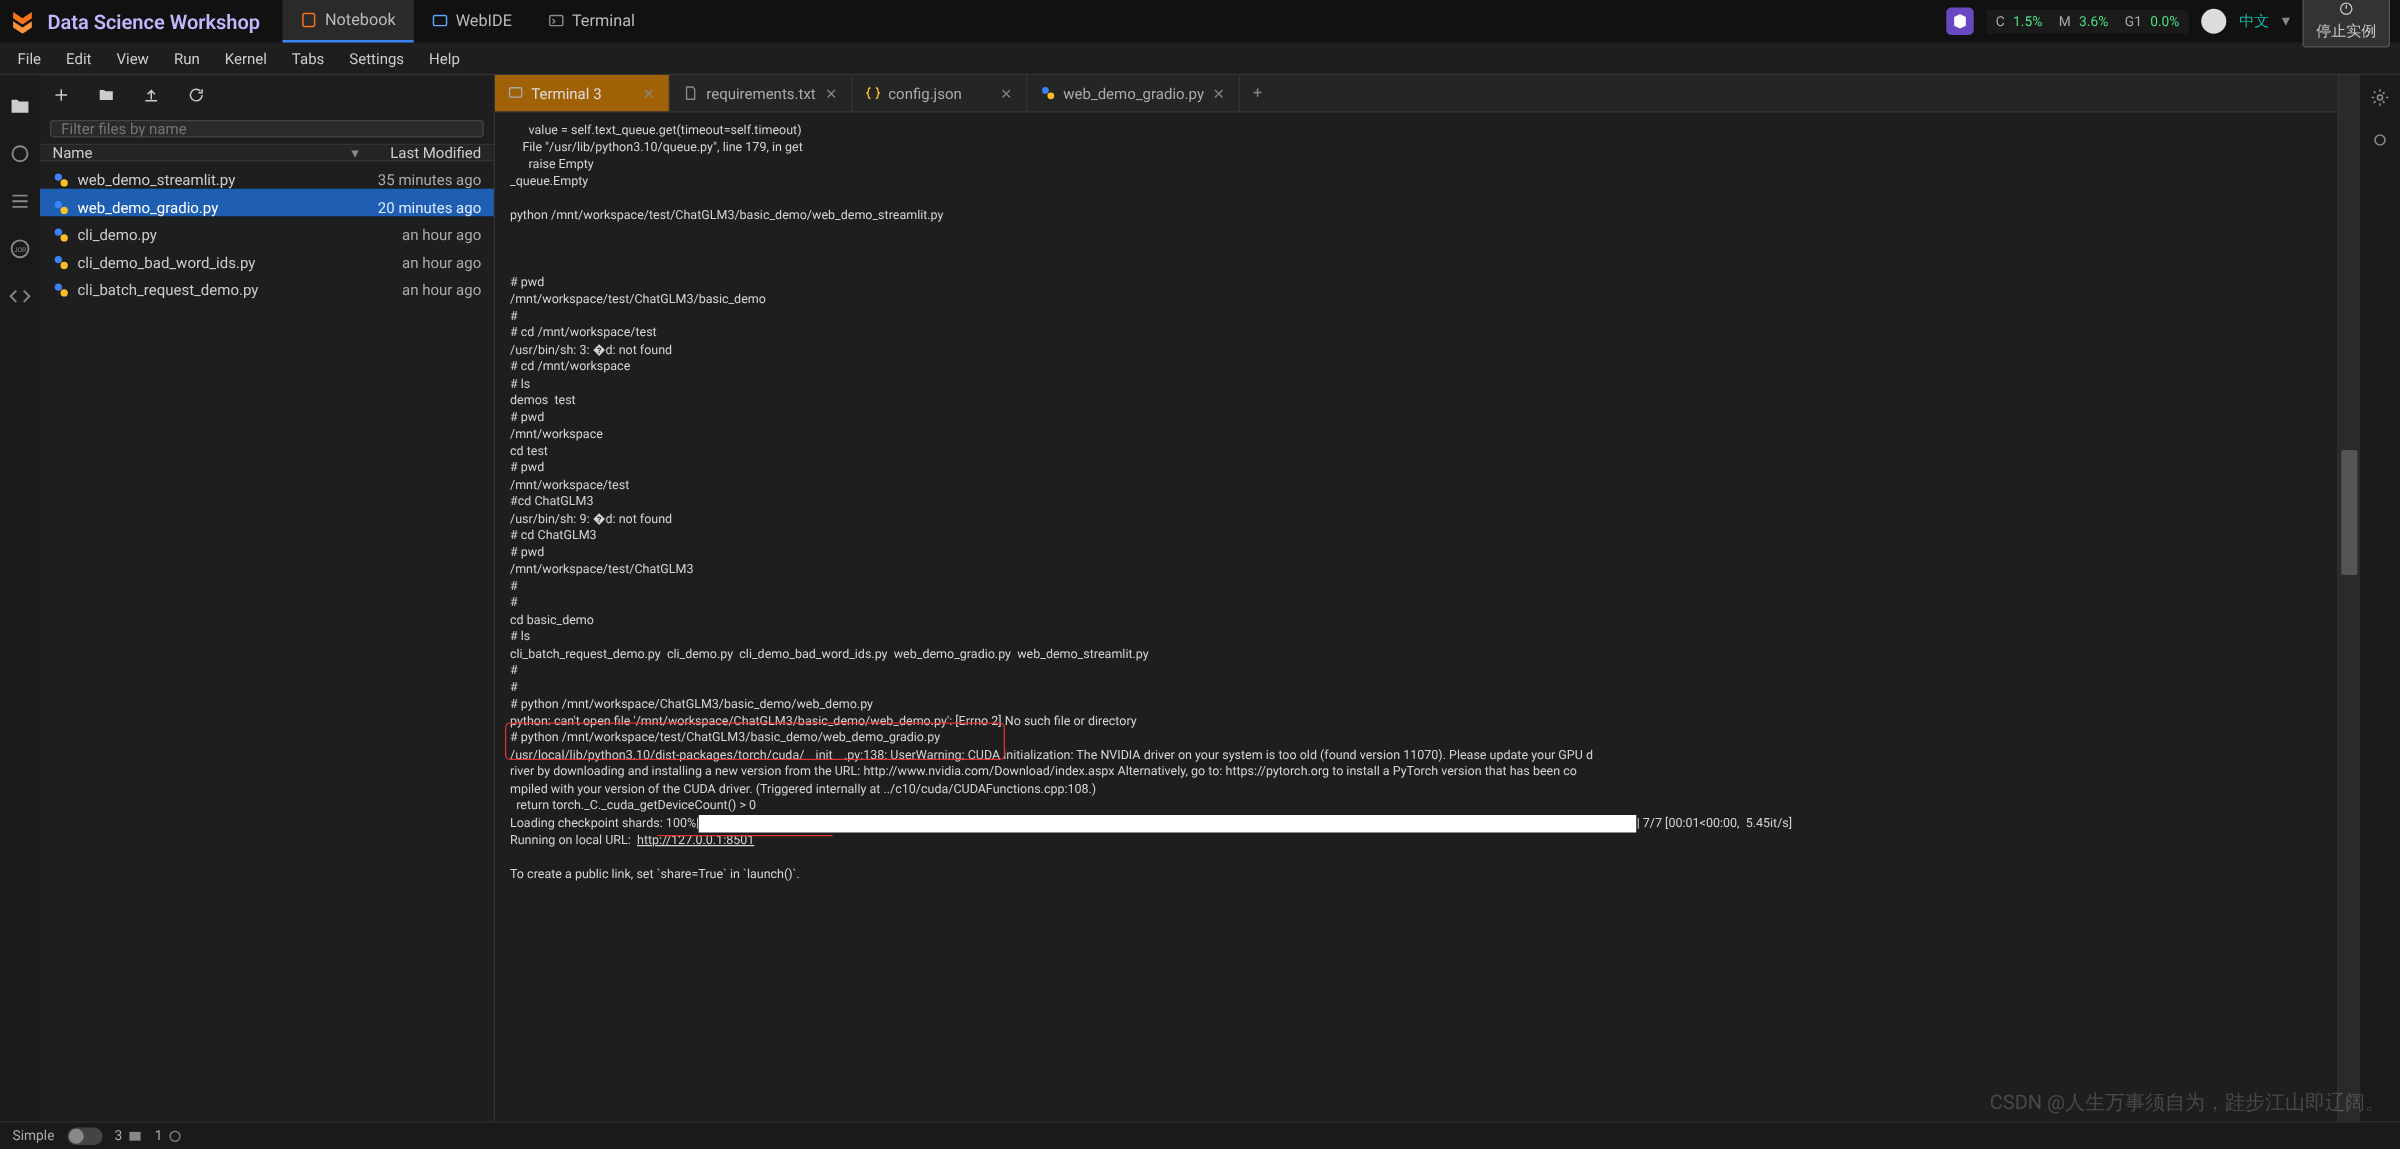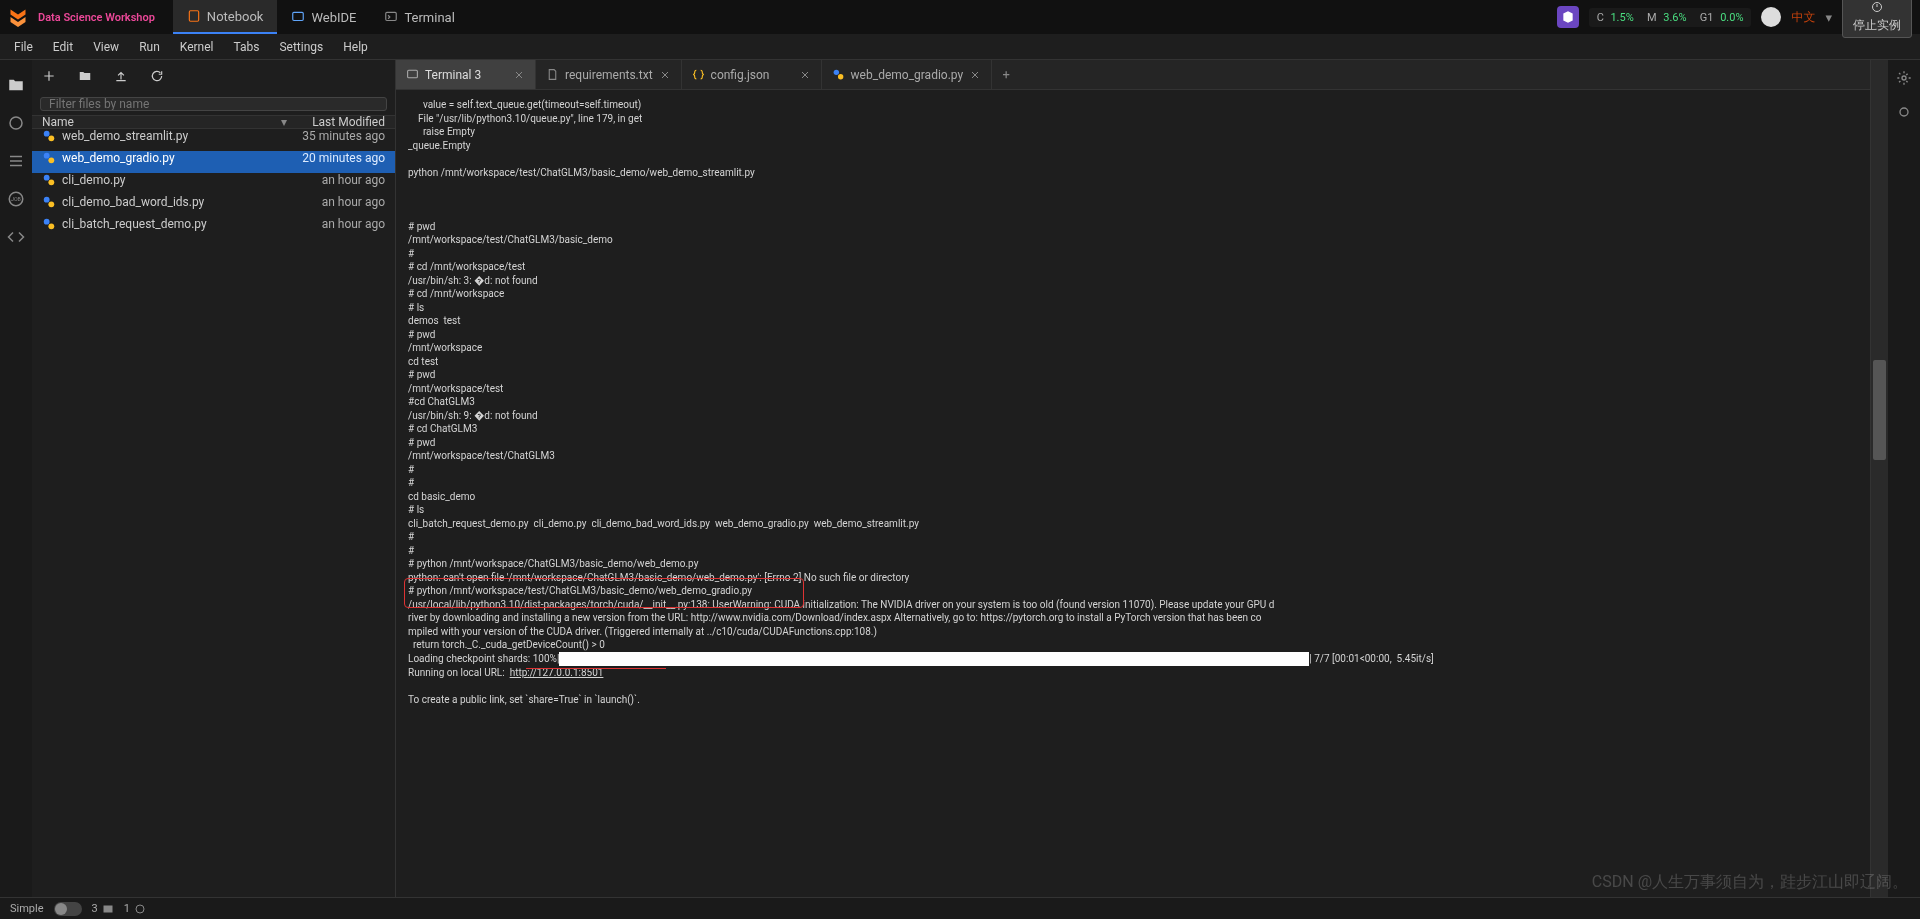--- a/index.html
+++ b/index.html
@@ -1,30 +1,30 @@
 <!DOCTYPE html>
 <html><head>
 <meta charset="utf-8">
 <style>
 * { margin:0; padding:0; box-sizing:border-box; font-family:-apple-system,BlinkMacSystemFont,"Segoe UI",Roboto,sans-serif; }
 body { background:#1e1e1e; color:#ccc; font-size:13px; overflow:hidden; width:1920px; height:919px; position:relative; }
 
 
 .hdr { height:34px; background:#111; display:flex; align-items:center; padding:0 8px; }
 .hdr .logo { width:20px; height:20px; margin-right:10px; }
-.hdr .title { font-weight:600; font-size:11px; color:#ec4899; margin-right:18px; }
+.hdr .title { font-weight:600; font-size:16px; color:#c4b5fd; margin-right:18px; }
 .hdr .ttab { display:flex; align-items:center; gap:6px; padding:0 14px; height:34px; color:#bbb; font-size:13px; }
 .hdr .ttab.active { background:#2a2a2a; border-bottom:2px solid #3b82f6; }
 .hdr .ticon { width:14px; height:14px; }
 .hdr-right { margin-left:auto; display:flex; align-items:center; gap:10px; }
 .cube { width:22px; height:22px; border-radius:4px; background:#6b46c1; display:flex; align-items:center; justify-content:center; }
 .metrics { background:#1a1a1a; padding:3px 8px; border-radius:3px; font-size:11px; font-family:monospace; }
 .metrics .c { color:#aaa; } .metrics .v1 { color:#4ade80; } .metrics .v2 { color:#4ade80; } .metrics .v3 { color:#4ade80; }
 .avatar { width:20px; height:20px; border-radius:50%; background:#ddd; }
-.lang { color:#c2410c; font-size:12px; }
+.lang { color:#14b8a6; font-size:12px; }
 .stop-btn { background:#333; border:1px solid #555; color:#ccc; padding:3px 10px; border-radius:3px; font-size:12px; display:flex; align-items:center; gap:4px;flex-direction:column; }
 
 
 .menubar { height:26px; background:#1e1e1e; border-bottom:1px solid #333; display:flex; align-items:center; padding:0 4px; }
 .menubar .mi { padding:0 10px; font-size:12px; color:#ccc; }
 
 
 .main { display:flex; height:calc(100% - 34px - 26px - 22px); }
 
 
@@ -33,30 +33,30 @@
 
 
 .fb { width:364px; background:#1e1e1e; border-right:1px solid #333; display:flex; flex-direction:column; }
 .fb-tools { height:32px; display:flex; align-items:center; padding:0 10px; gap:22px; color:#aaa; }
 .fb-tools .ti { width:14px; height:14px; }
 .fb-filter { padding:4px 8px; }
 .fb-filter input { width:100%; height:14px; background:#2a2a2a; border:1px solid #444; border-radius:3px; padding:0 8px; color:#ccc; font-size:12px; }
 .fb-crumb { padding:6px 10px; font-size:12px; color:#aaa; display:flex; align-items:center; gap:4px; }
 .fb-head { display:flex; background:#252525; border-top:1px solid #333; border-bottom:1px solid #333; height:14px; align-items:center; font-size:12px; }
 .fb-head .n { flex:1; padding-left:10px; } .fb-head .m { width:100px; text-align:right; padding-right:10px; }
-.fb-row { display:flex; height:22px; align-items:flex-start; font-size:12px; padding:0 10px; gap:6px; }
+.fb-row { display:flex; height:22px; align-items:flex-end; font-size:12px; padding:0 10px; gap:6px; }
 .fb-row.sel { background:#1e5fb3; color:#fff; }
 .fb-row .fn { flex:1; } .fb-row .fm { color:#aaa; } .fb-row.sel .fm { color:#dbeafe; }
 .py-icon { width:14px; height:14px; }
 
 
 .editor { flex:1; display:flex; flex-direction:column; background:#1e1e1e; }
 .tabs { height:30px; background:#252525; display:flex; align-items:stretch; border-bottom:1px solid #333; }
 .tab { display:flex; align-items:center; gap:6px; padding:0 10px; border-right:1px solid #333; font-size:12px; color:#aaa; min-width:140px; }
-.tab.active { background:#404040; color:#ddd; }
+.tab.active { background:#a16207; color:#ddd; }
 .tab .x { margin-left:auto; color:#888; width:12px; height:12px; }
 .tab .ti2 { width:13px; height:13px; }
 .newtab { width:28px; display:flex; align-items:center; justify-content:center; color:#888; }
 .term { flex:1; overflow:auto; padding:8px 12px; font-family:Consolas,Monaco,monospace; font-size:10px; line-height:1.35; color:#d4d4d4; white-space:pre; position:relative; }
 .term .bar { display:inline-block; background:#fff; height:14px; vertical-align:middle; }
 .term .url { text-decoration:underline; }
 .redbox { border:1.5px solid #d33; border-radius:4px; position:absolute; }
 .redline { border-bottom:1.5px solid #d33; position:absolute; }
 
 

